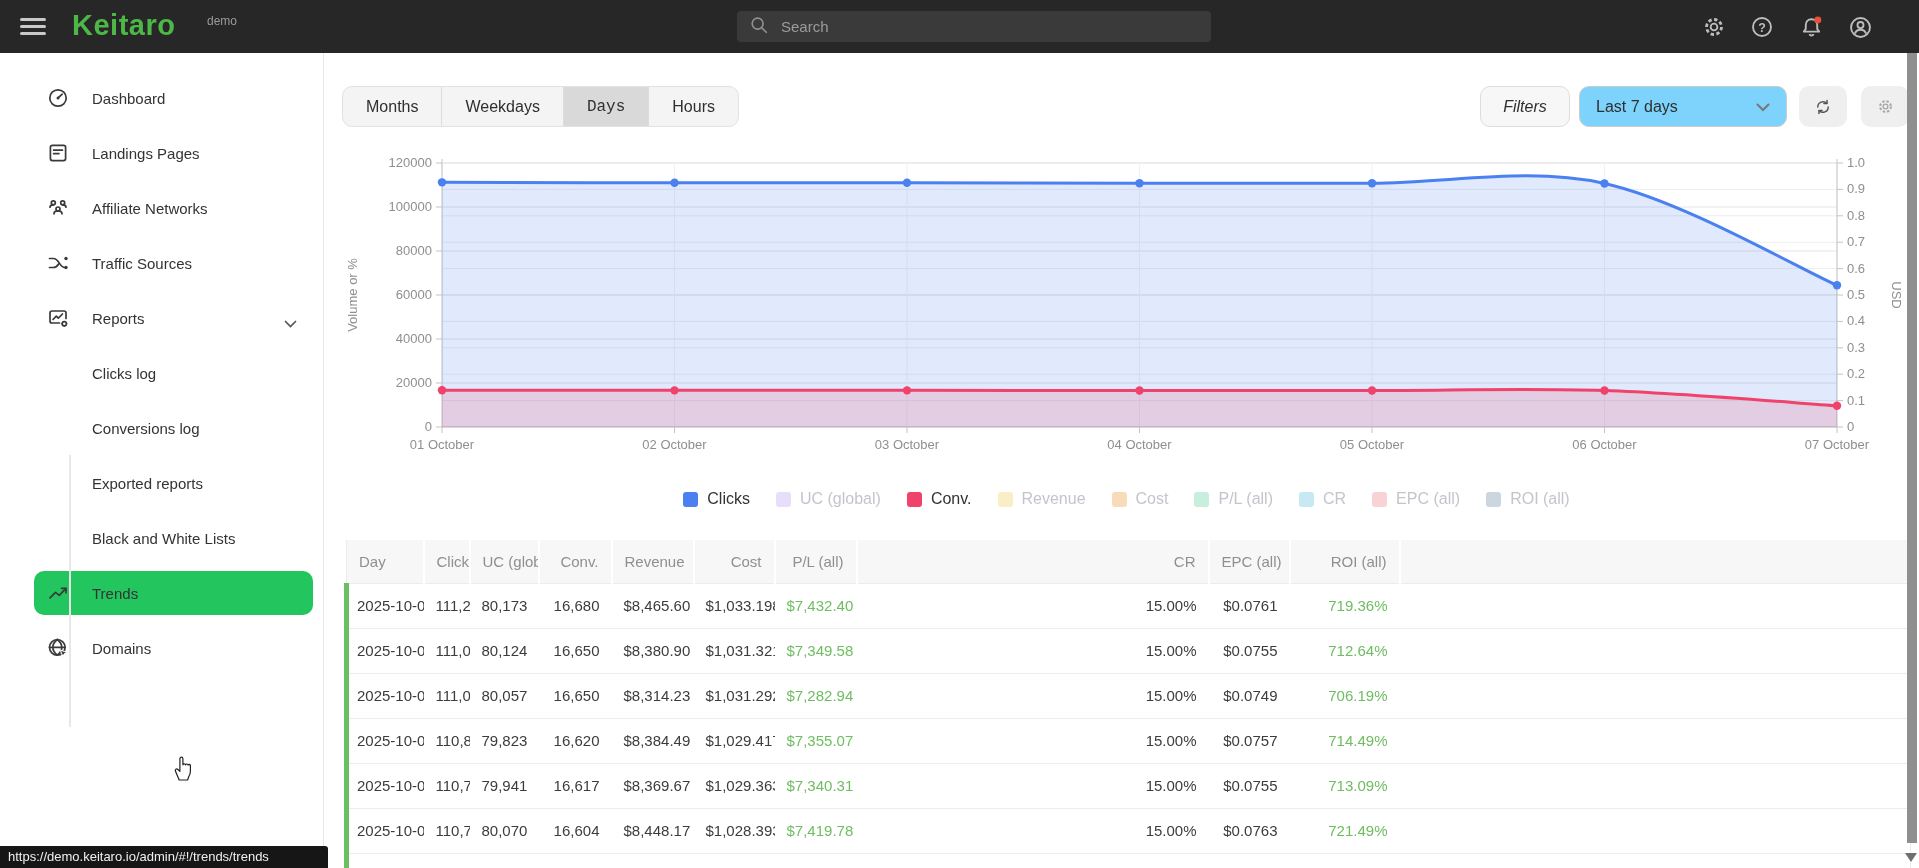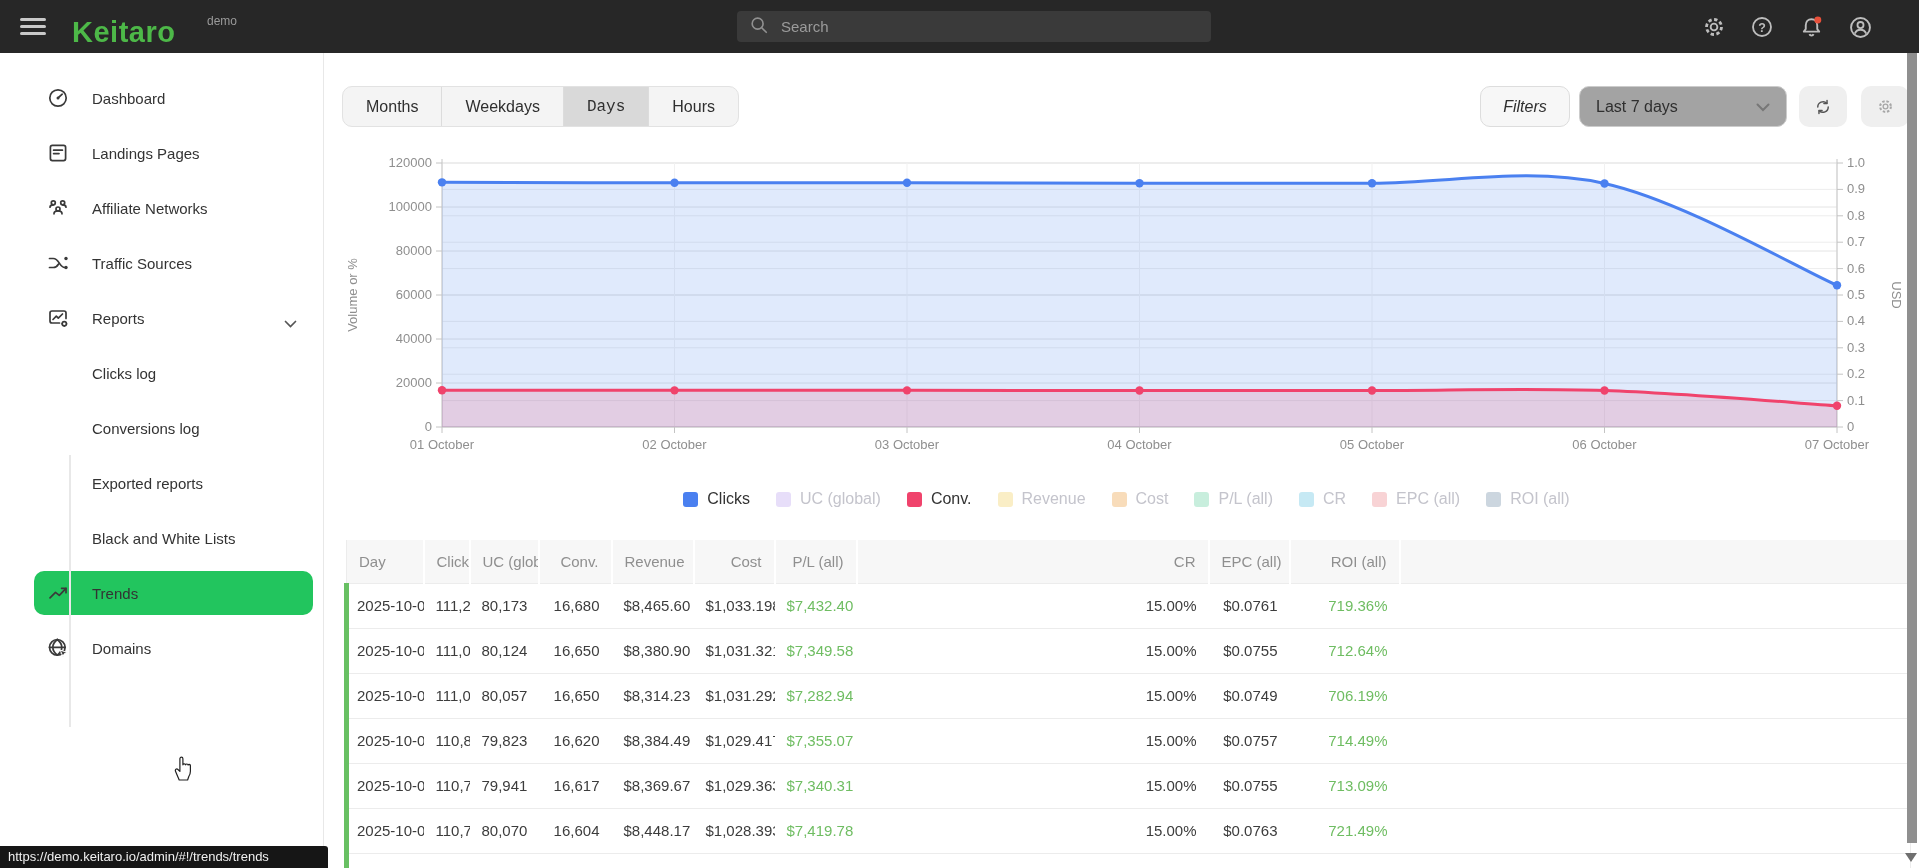--- a/index.html
+++ b/index.html
@@ -3,21 +3,21 @@
 <meta charset="utf-8">
 <style>
   html,body{margin:0;padding:0;width:1919px;height:868px;overflow:hidden;background:#fff;
     font-family:"Liberation Sans",sans-serif;-webkit-font-smoothing:antialiased;}
   *{box-sizing:border-box;}
 
   
   .topbar{position:absolute;left:0;top:0;width:1919px;height:53px;background:#272727;z-index:30;}
   .hamburger{position:absolute;left:20px;top:14px;width:28px;height:24px;cursor:pointer;}
   .hamburger span{display:block;width:26px;height:3px;background:#c9c9c9;border-radius:2px;margin:4px 0;}
-  .logo{position:absolute;left:72px;top:16px;font-size:29px;font-weight:800;color:#4db848;letter-spacing:.5px;}
+  .logo{position:absolute;left:72px;top:9px;font-size:29px;font-weight:800;color:#4db848;letter-spacing:.5px;}
   .env-badge{position:absolute;left:207px;top:14px;font-size:12px;color:#9a9a9a;}
   .searchbox{position:absolute;left:737px;top:11px;width:474px;height:31px;background:#3a3a3a;border-radius:4px;display:flex;align-items:center;padding-left:12px;}
   .searchbox input{background:transparent;border:none;outline:none;color:#cfcfcf;font-size:15px;margin-left:10px;width:400px;font-family:"Liberation Sans",sans-serif;}
   .searchbox input::placeholder{color:#9b9b9b;}
   .tb-btn{position:absolute;top:13px;width:28px;height:28px;display:flex;align-items:center;justify-content:center;cursor:pointer;}
 
   
   .layout{position:absolute;left:0;top:53px;width:1919px;height:815px;display:flex;}
   .sidebar{position:relative;width:300px;height:815px;background:#fff;border-right:1px solid #e8e8e8;padding-top:23px;flex:0 0 300px;margin-left:24px;}
   .subline{position:absolute;left:45px;top:402px;width:2px;height:272px;background:#e8e8e8;}
@@ -31,21 +31,21 @@
 
   .content{position:relative;flex:1;height:815px;background:#fff;overflow:hidden;}
 
   
   .tabs{position:absolute;left:18px;top:33px;height:41px;display:flex;border:1px solid #e2e2e2;border-radius:10px;overflow:hidden;background:#f4f4f4;}
   .tab{display:flex;align-items:center;justify-content:center;font-size:16px;color:#2f2f2f;border-right:1px solid #dcdcdc;padding:0 23px;cursor:pointer;}
   .tab:last-child{border-right:none;}
   .tab.active{background:#d9d9d9;font-family:Liberation Mono, monospace;}
   .btn{position:absolute;top:33px;height:41px;border:1px solid #ddd;border-radius:10px;background:#f7f7f7;font-size:16px;color:#2f2f2f;display:flex;align-items:center;justify-content:center;cursor:pointer;font-family:"Liberation Sans",sans-serif;font-style:italic;}
   .btn-filters{left:1156px;width:90px;}
-  .select{position:absolute;left:1255px;top:33px;width:208px;height:41px;border:1px solid #ccc;border-radius:10px;background:#a3a3a3;display:flex;align-items:center;padding:16px 16px;font-size:16px;color:#2f2f2f;cursor:pointer;}
+  .select{position:absolute;left:1255px;top:33px;width:208px;height:41px;border:1px solid #ccc;border-radius:10px;background:#7dd3fc;display:flex;align-items:center;padding:16px 16px;font-size:16px;color:#2f2f2f;cursor:pointer;}
   .select .sel-label{flex:1;}
   .btn-icon{width:48px;background:#efefef;border:none;}
   .btn-refresh{left:1475px;}
   .btn-gear{left:1537px;}
 
   
   #chart{position:absolute;left:0;top:92px;}
   .legend{position:absolute;left:0;top:437px;width:1605px;display:flex;justify-content:center;align-items:center;gap:26px;}
   .li{display:flex;align-items:center;gap:9px;cursor:pointer;}
   .li .sw{width:15px;height:15px;border-radius:3px;display:inline-block;}

